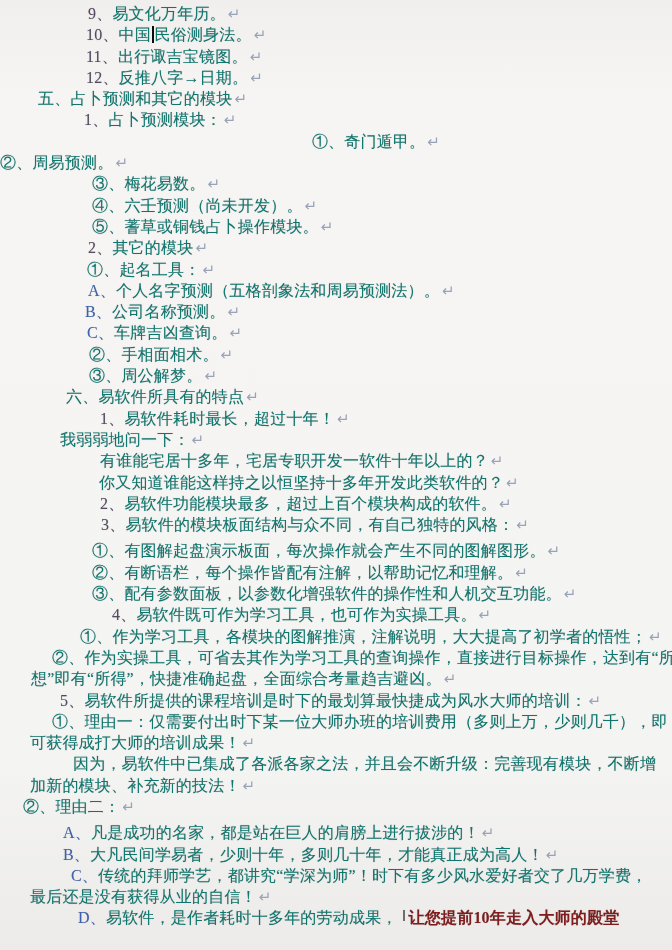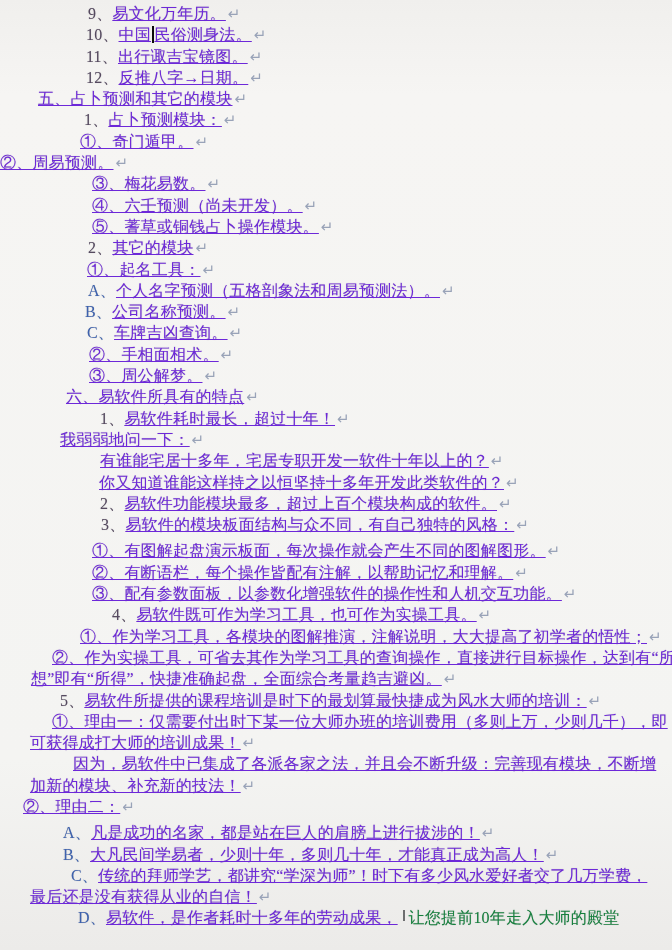--- a/index.html
+++ b/index.html
@@ -17,45 +17,45 @@
   }
   .ln {
     height: 21.3px;
     line-height: 21.3px;
     font-size: 16px;
     white-space: nowrap;
     color: #3e3e40;
     text-shadow: 0 0 1px rgba(90,90,95,0.35);
     letter-spacing: 0.2px;
   }
-  .seg-t   { color: #6d28d9; text-decoration: underline; }
+  .seg-t   { color: #0f766e; }
   .seg-num { color: #564a60; }
   .seg-lat { color: #3e62ae; }
-  .seg-bold{ color: #15803d; font-weight: normal; }
+  .seg-bold{ color: #7f1d1d; font-weight: bold; }
   .seg-p   { color: #99a3b8; font-size: 15px; padding-left: 2px; text-shadow: none; }
   .seg-cursor {
     display: inline-block; width: 2.5px; height: 17px;
     background: #0b0b0b; vertical-align: -3px; margin: 0 0.5px;
   }
   .seg-tick {
     display: inline-block; width: 2px; height: 11px;
     background: #6e6e70; vertical-align: 2px; margin: 0 4px 0 5px;
   }
 </style>
 </head>
 <body>
 
 <div class="page">
     <div class="ln" style="margin-left: 88px;"><span class="seg-num">9、</span><span class="seg-t">易文化万年历。</span><span class="seg-p">↵</span></div>
     <div class="ln" style="margin-left: 86px;"><span class="seg-num">10、</span><span class="seg-t">中国</span><span class="seg-cursor"></span><span class="seg-t">民俗测身法。</span><span class="seg-p">↵</span></div>
     <div class="ln" style="margin-left: 86px;"><span class="seg-num">11、</span><span class="seg-t">出行诹吉宝镜图。</span><span class="seg-p">↵</span></div>
     <div class="ln" style="margin-left: 86px;"><span class="seg-num">12、</span><span class="seg-t">反推八字→日期。</span><span class="seg-p">↵</span></div>
     <div class="ln" style="margin-left: 38px;"><span class="seg-t">五、占卜预测和其它的模块</span><span class="seg-p">↵</span></div>
     <div class="ln" style="margin-left: 84px;"><span class="seg-num">1、</span><span class="seg-t">占卜预测模块：</span><span class="seg-p">↵</span></div>
-    <div class="ln" style="margin-left: 80px;"><span class="seg-t">①、奇门遁甲。</span><span class="seg-p">↵</span></div>
+    <div class="ln" style="margin-left: 80px; text-align: center;"><span class="seg-t">①、奇门遁甲。</span><span class="seg-p">↵</span></div>
     <div class="ln" style=""><span class="seg-t">②、周易预测。</span><span class="seg-p">↵</span></div>
     <div class="ln" style="margin-left: 92px;"><span class="seg-t">③、梅花易数。</span><span class="seg-p">↵</span></div>
     <div class="ln" style="margin-left: 92px;"><span class="seg-t">④、六壬预测（尚未开发）。</span><span class="seg-p">↵</span></div>
     <div class="ln" style="margin-left: 92px;"><span class="seg-t">⑤、蓍草或铜钱占卜操作模块。</span><span class="seg-p">↵</span></div>
     <div class="ln" style="margin-left: 88px;"><span class="seg-num">2、</span><span class="seg-t">其它的模块</span><span class="seg-p">↵</span></div>
     <div class="ln" style="margin-left: 87px;"><span class="seg-t">①、起名工具：</span><span class="seg-p">↵</span></div>
     <div class="ln" style="margin-left: 88px;"><span class="seg-lat">A、</span><span class="seg-t">个人名字预测（五格剖象法和周易预测法）。</span><span class="seg-p">↵</span></div>
     <div class="ln" style="margin-left: 85px;"><span class="seg-lat">B、</span><span class="seg-t">公司名称预测。</span><span class="seg-p">↵</span></div>
     <div class="ln" style="margin-left: 87px;"><span class="seg-lat">C、</span><span class="seg-t">车牌吉凶查询。</span><span class="seg-p">↵</span></div>
     <div class="ln" style="margin-left: 89px;"><span class="seg-t">②、手相面相术。</span><span class="seg-p">↵</span></div>

